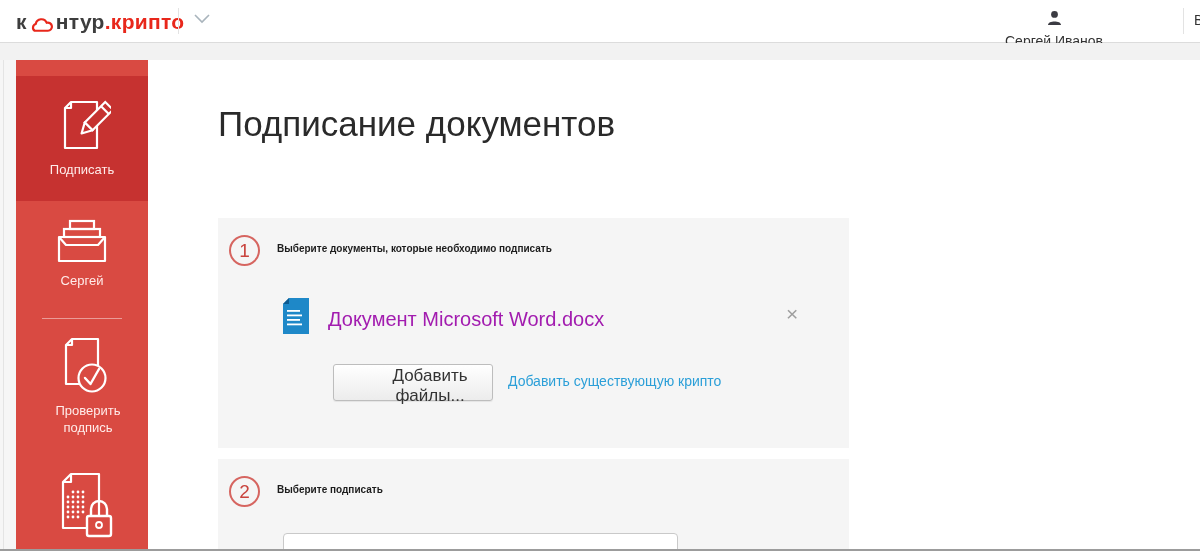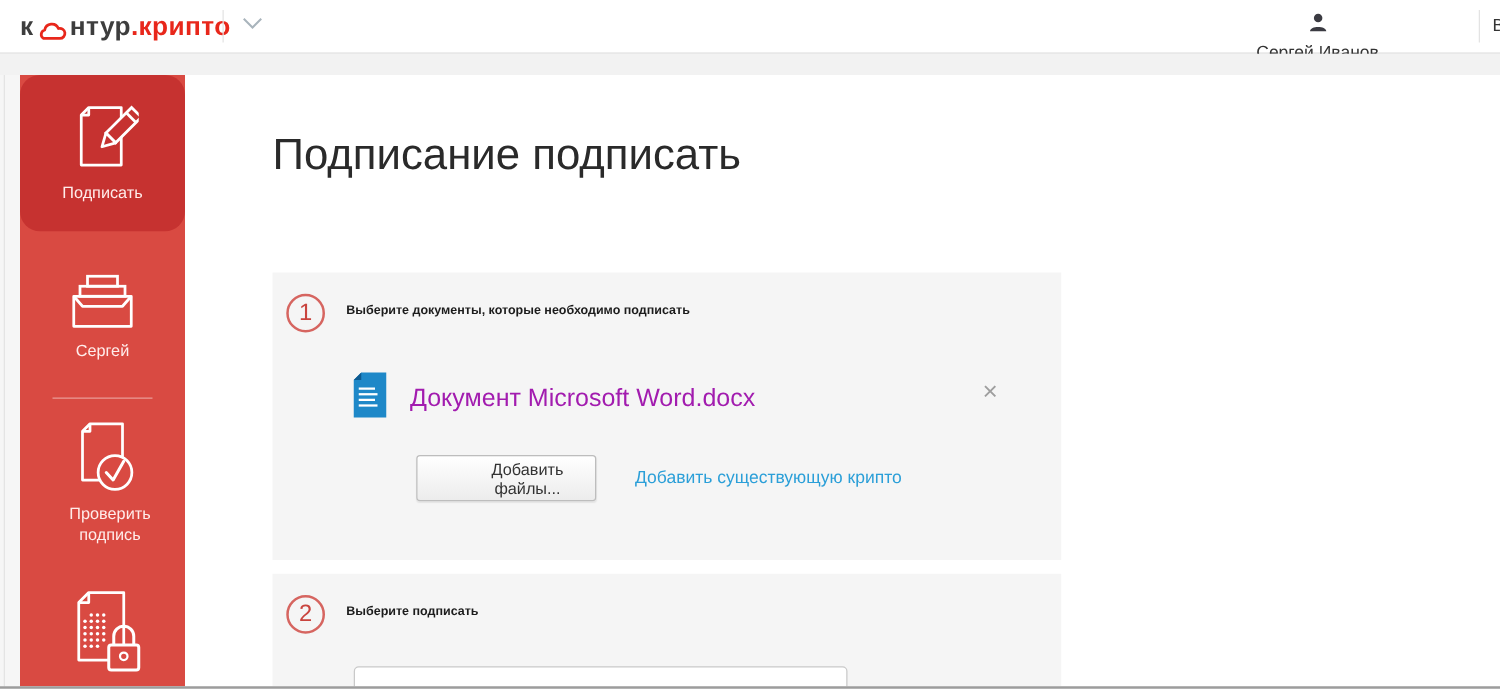--- a/index.html
+++ b/index.html
@@ -18,43 +18,43 @@
   .chevron{position:absolute;left:192px;top:13px;width:20px;height:16px;cursor:pointer;}
   .user{position:absolute;left:1005px;top:10px;display:flex;align-items:center;gap:7px;font-size:14px;color:#333;cursor:pointer;flex-direction:column;}
   .right-link{position:absolute;left:1194px;top:12px;font-size:14px;color:#333;white-space:nowrap;cursor:pointer;}
   
   .gutter{position:absolute;left:0;top:60px;width:16px;height:489px;background:#f6f6f6;}
   .gutter-line{position:absolute;left:3px;top:60px;width:1px;height:489px;background:#e4e4e4;}
   
   .sidebar{position:absolute;left:16px;top:60px;width:132px;height:489px;background:#d94a42;}
   .side-item{position:absolute;left:0;width:132px;text-align:center;cursor:pointer;}
   .side-item .lbl{color:#ffecea;font-size:13px;line-height:17px;}
-  .item-sign{top:0;height:125px;background:#c63230;border-radius:16px;}
+  .item-sign{top:16px;height:125px;background:#c63230;}
   .item-sign svg{margin-top:18px;}
   .item-sign .lbl{margin-top:5px;}
   .item-archive{top:158px;height:76px;}
   .item-archive .lbl{margin-top:8px;}
   .side-divider{position:absolute;top:258px;left:26px;width:80px;height:1px;background:rgba(255,255,255,.45);}
   .item-verify{top:274px;height:106px;}
   .item-verify .lbl{margin-top:4px;padding:0 18px;margin-left:12px;}
   .item-encrypt{top:410px;height:79px;}
   
   .page-title{position:absolute;left:218px;top:104px;font-size:35px;font-weight:300;color:#2a2a2a;}
   .step-box{position:absolute;left:218px;width:631px;background:#f5f5f5;}
   .step1{top:218px;height:230px;}
   .step2{top:459px;height:90px;overflow:hidden;}
   .badge{position:absolute;left:11px;top:17px;width:27px;height:27px;border:2px solid #d66560;border-radius:50%;
          color:#c9443e;font-size:19px;font-weight:300;text-align:center;line-height:27px;}
   .step-title{position:absolute;left:59px;top:25px;font-size:10px;font-weight:bold;color:#1c1c1c;}
   .file-row{position:absolute;left:64px;top:79px;width:540px;height:42px;}
   .file-name{position:absolute;left:46px;top:11px;font-size:20px;color:#a21caf;}
   .file-remove{position:absolute;left:504px;top:6px;font-size:21px;color:#9e9e9e;line-height:21px;cursor:pointer;}
-  .btn{position:absolute;left:115px;top:146px;width:144px;height:37px;box-sizing:border-box;
+  .btn{position:absolute;left:115px;top:146px;width:160px;height:37px;box-sizing:border-box;
        background:linear-gradient(#ffffff,#ececec);border:1px solid #bdbdbd;border-radius:3px;
-       font-size:13px;color:#333;font-family:"Liberation Sans",sans-serif;cursor:pointer;
+       font-size:17px;color:#333;font-family:"Liberation Sans",sans-serif;cursor:pointer;
        box-shadow:0 1px 1px rgba(0,0,0,.07);padding-left:40px;}
   .link{position:absolute;left:290px;top:155px;font-size:14px;color:#2b9fd8;cursor:pointer;text-decoration:none;}
   .cert-select{position:absolute;left:65px;top:74px;width:395px;height:30px;box-sizing:border-box;
        background:#fff;border:1px solid #c9c9c9;border-radius:4px;}
   .bottom-line{position:absolute;left:0;top:549px;width:1200px;height:2px;background:#9c9c9c;}
   svg{display:block;margin:0 auto;}
 </style>
 </head>
 <body>
 
@@ -164,21 +164,21 @@
             <circle cx="27" cy="47" r="1.4"></circle>
         </g>
         <path d="M40 46 v-7 a8 8 0 0 1 16 0 v7" fill="none" stroke="#fff" stroke-width="2.4"></path>
         <rect x="36" y="46" width="24" height="20" rx="2" fill="#d94a42" stroke="#fff" stroke-width="2.4"></rect>
         <circle cx="48" cy="55" r="3" fill="none" stroke="#fff" stroke-width="1.8"></circle>
       </svg>
     </span>
   </div>
 </div>
 
-<div class="page-title">Подписание подписать</div>
+<div class="page-title">Подписание документов</div>
 
 <div class="step-box step1">
   <div class="badge">1</div>
   <div class="step-title">Выберите документы, которые необходимо подписать</div>
 
   <div class="file-row">
     <span>
       <svg width="28" height="38" viewBox="0 0 28 38" style="position:absolute;left:0;top:0;">
         <path d="M7 1 H27 V37 H1 V7 Z" fill="#1e88c8"></path>
         <path d="M1 7 L7 1 L7 7 Z" fill="#0d5a90"></path>

